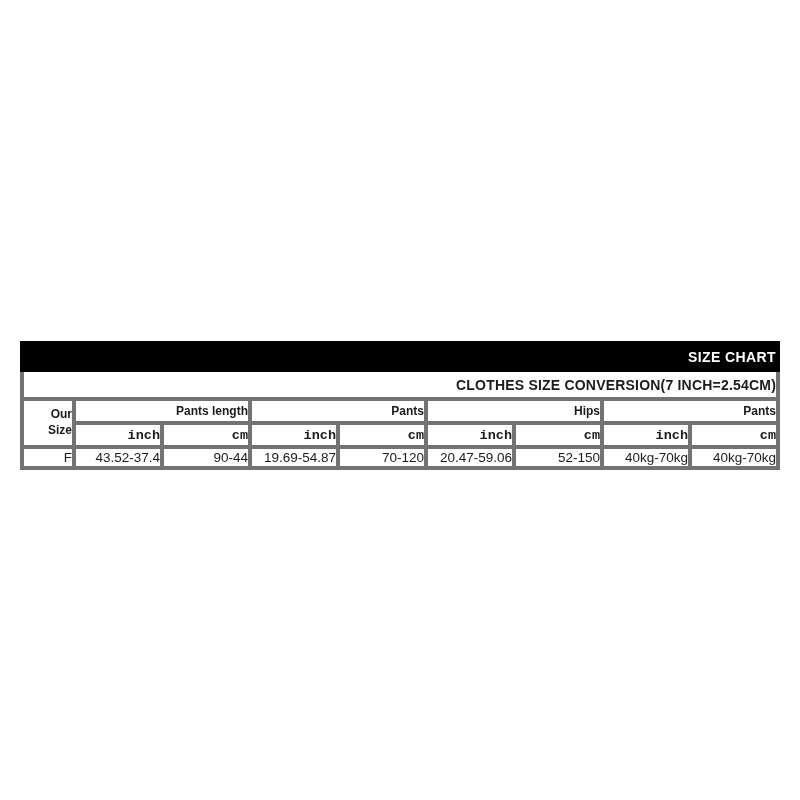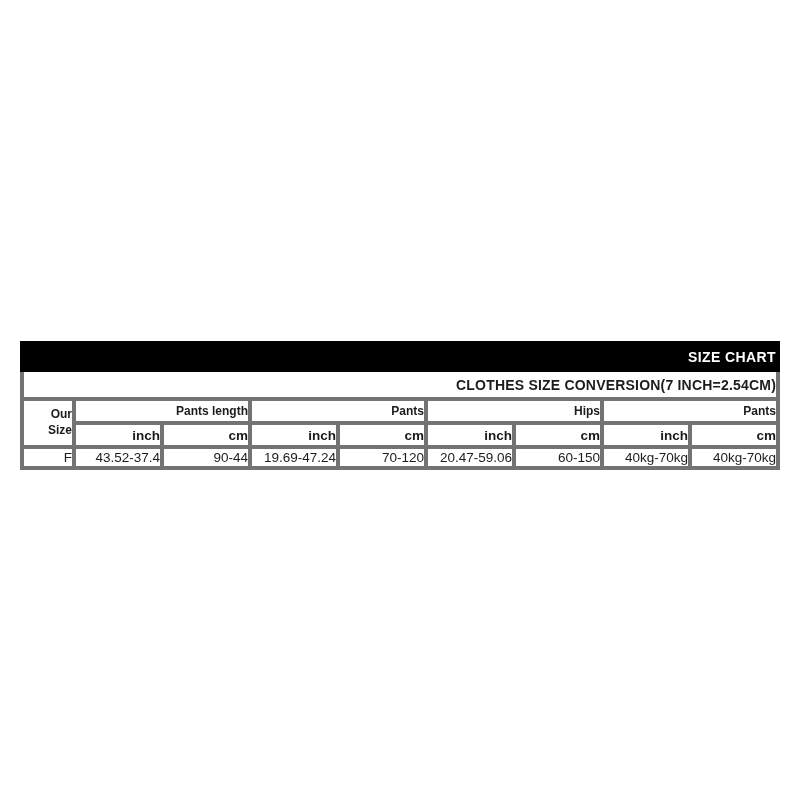--- a/index.html
+++ b/index.html
@@ -56,20 +56,21 @@
     font-weight: 700;
     font-size: 13.5px;
     white-space: pre-line;
     line-height: 1.3;
   }
   tr.units th {
     font-weight: 700;
     font-size: 13.5px;
     height: 20px;
     border-bottom: 2px solid #111111;
+    font-family: Liberation Mono, monospace;
   }
   tr.datarow td {
     font-weight: 400;
     font-size: 13.5px;
     height: 17px;
   }
 </style>
 </head>
 <body>
 
@@ -113,22 +114,22 @@
       <th>inch</th>
       <th>cm</th>
       <th>inch</th>
       <th>cm</th>
     </tr>
 
     <tr class="datarow">
       <td>F</td>
       <td>43.52-37.4</td>
       <td>90-44</td>
-      <td>19.69-47.24</td>
+      <td>19.69-54.87</td>
       <td>70-120</td>
       <td>20.47-59.06</td>
-      <td>60-150</td>
+      <td>52-150</td>
       <td>40kg-70kg</td>
       <td>40kg-70kg</td>
     </tr>
   </tbody>
     </table>
 </div>
 
 </body></html>

